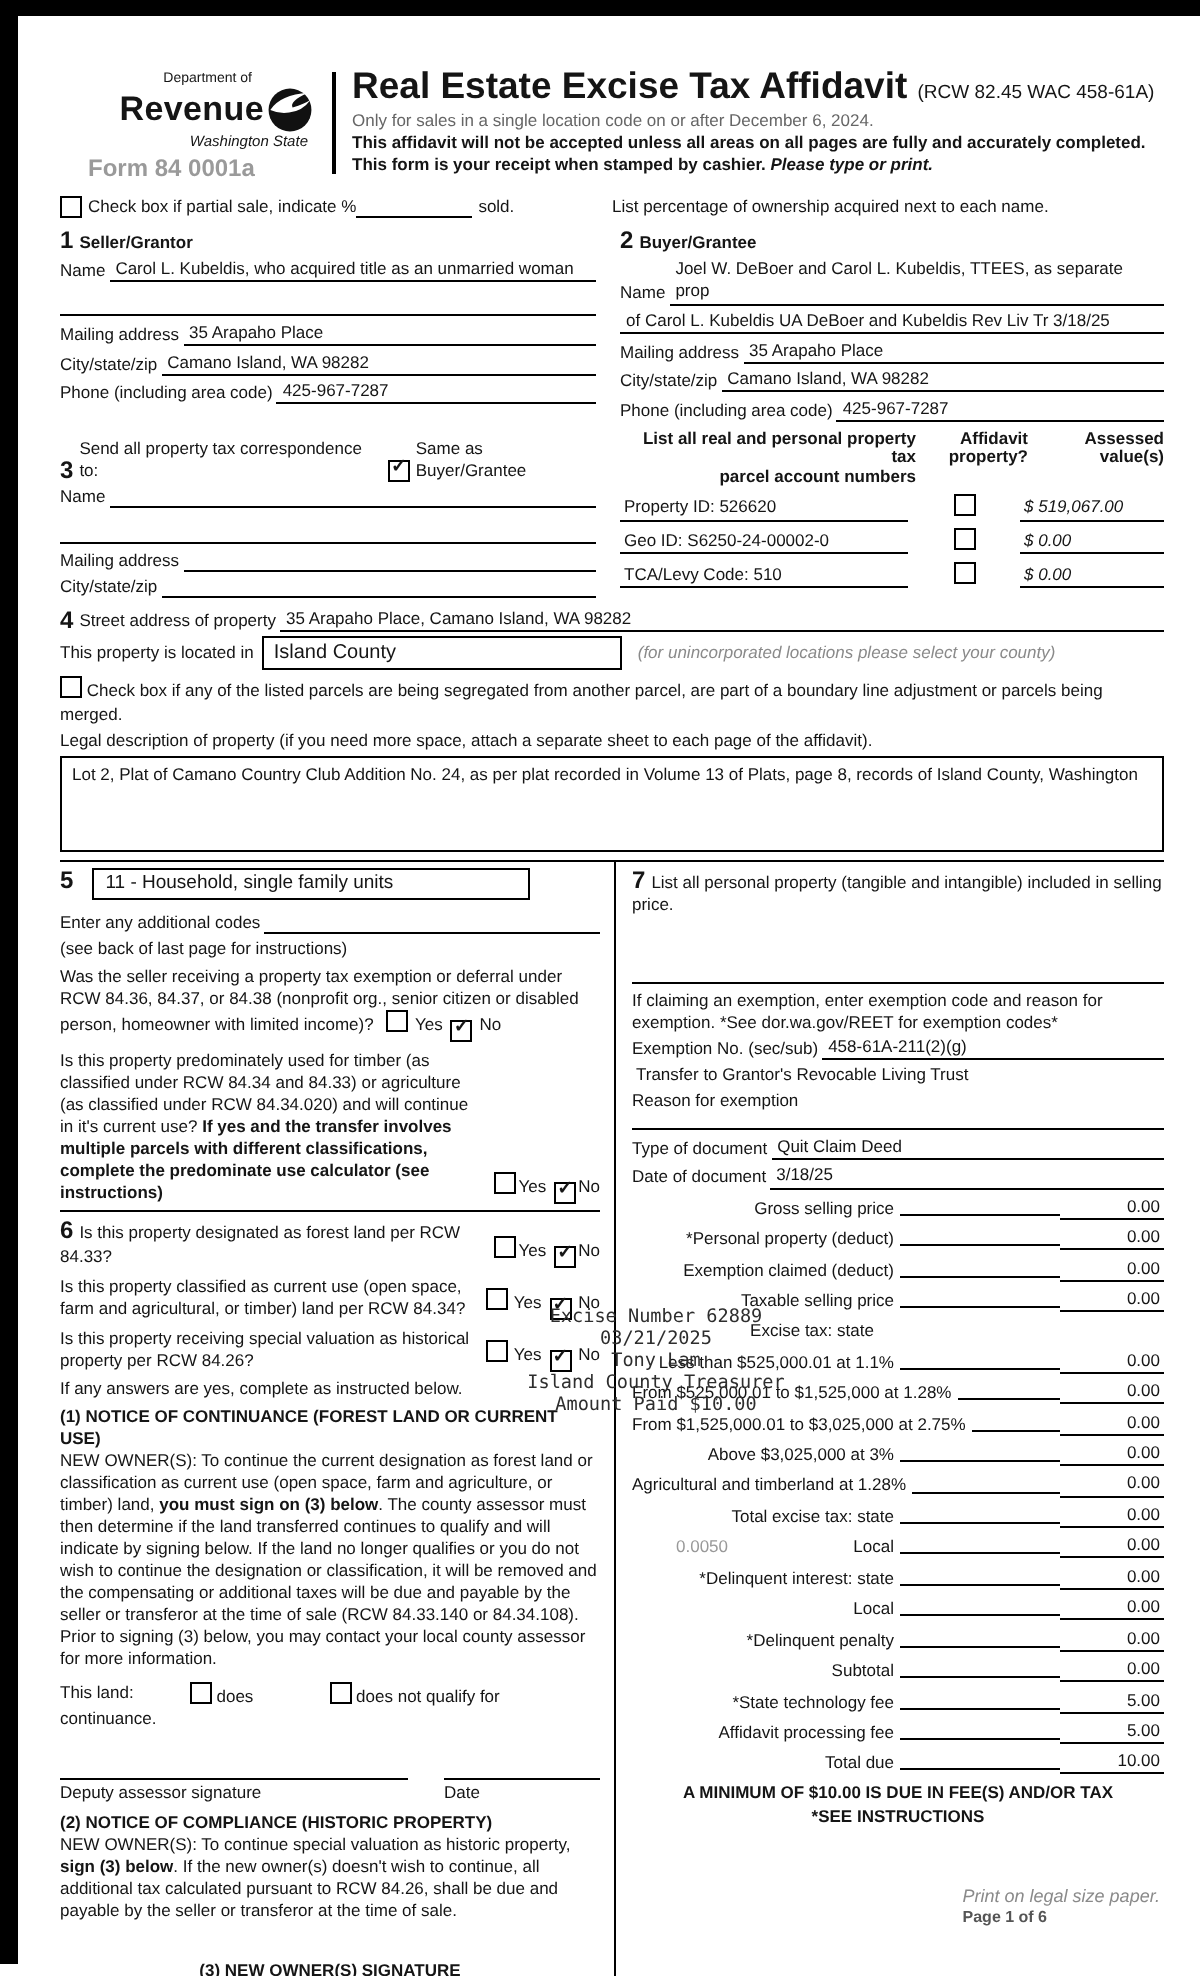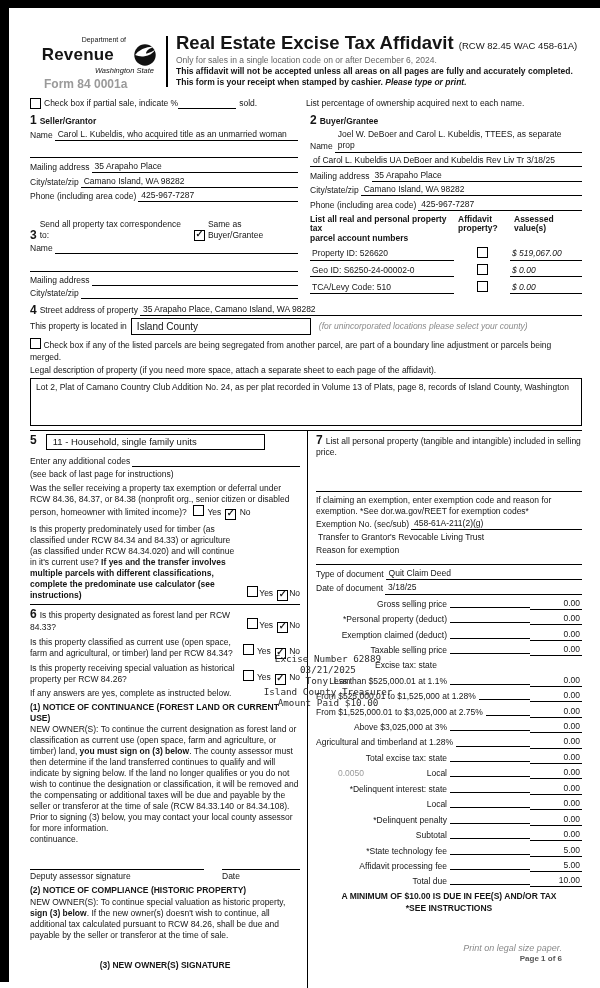--- a/index.html
+++ b/index.html
@@ -6,21 +6,21 @@
   body{width:600px;height:988px;background:#fff;position:relative;overflow:hidden;
        font-family:"Liberation Sans",sans-serif;color:#151515;}
   .scan-top{position:absolute;top:0;left:0;width:600px;height:8px;background:#000;}
   .scan-left{position:absolute;top:0;left:0;width:9px;height:982px;background:#000;}
   .page{position:absolute;left:30px;top:34px;width:552px;font-size:8.5px;line-height:1.3;}
 
   
   .hdr{display:flex;align-items:stretch;}
   .logo{width:128px;padding-top:2px;text-align:right;line-height:1.05;}
   .logo .dept{font-size:7px;margin-right:32px;}
-  .logo .rev{font-size:17px;font-weight:bold;letter-spacing:.2px;display:inline-flex;align-items:center;gap:18px;}
+  .logo .rev{font-size:17px;font-weight:bold;letter-spacing:.2px;display:inline-flex;align-items:center;gap:0;}
   .logo .state{font-size:7.5px;font-style:italic;margin-right:4px;}
   .logo .formno{font-size:12px;font-weight:bold;color:#9a9a9a;text-align:left;margin-top:3px;margin-left:14px;}
   .hdr-div{width:2px;background:#000;margin:2px 8px 4px 8px;}
   .hdr-main{flex:1;}
   .title{font-size:18.5px;font-weight:bold;line-height:1;}
   .title .code{font-size:9.5px;font-weight:normal;}
   .sub1{color:#666;margin-top:2px;}
   .sub-b{font-weight:bold;}
 
   .row{display:flex;}
@@ -37,21 +37,21 @@
   .cb span{display:block;margin-top:-1px;}
 
   .cols2{display:flex;gap:12px;}
   .colL{width:268px;flex:0 0 268px;}
   .colR{flex:1;}
 
   .fld{display:flex;align-items:flex-end;margin-top:2.5px;}
   .fld .lab{white-space:nowrap;margin-right:2px;}
 
   
-  .ptab .phead{display:flex;text-align:left;font-weight:bold;line-height:1.15;margin-bottom:2px;}
+  .ptab .phead{display:flex;text-align:right;font-weight:bold;line-height:1.15;margin-bottom:2px;}
   .ptab .c1{flex:1;} .ptab .c2{width:56px;} .ptab .c3{width:68px;}
   .prow{display:flex;align-items:flex-end;margin-top:3.5px;}
   .prow .c1{flex:1;border-bottom:1px solid #000;padding:0 2px;}
   .prow .c2{width:56px;text-align:center;}
   .prow .c3{width:68px;border-bottom:1px solid #000;padding:0 2px;font-style:italic;}
 
   .countybox{border:1.3px solid #000;padding:1px 5px;width:168px;font-size:10px;display:inline-block;}
   .legalbox{border:1.2px solid #000;height:40px;padding:3px 5px;margin-top:2px;}
 
   .main-cols{display:flex;border-top:1px solid #000;margin-top:4px;}
@@ -71,21 +71,21 @@
   .tlead{flex:0 1 80px;min-width:8px;border-bottom:1px solid #000;margin:0 0 2px 3px;}
   .tval{flex:0 0 50px;border-bottom:1px solid #000;text-align:right;padding-right:2px;}
   .thead{text-align:center;margin:4px 86px 0 0;}
   .trate{width:70px;text-align:center;color:#999;flex:0 0 70px;}
   .minnote{font-weight:bold;text-align:center;margin-top:4px;line-height:1.35;}
 
   .stamp{position:absolute;left:202px;top:620px;width:192px;text-align:center;
          font-family:"DejaVu Sans Mono",monospace;color:#2e2e2e;line-height:1.18;}
   .stamp .s1{font-size:11px;letter-spacing:.5px;}
   .stamp .s2{font-size:9.3px;}
-  .printhint{position:absolute;right:20px;top:908px;text-align:right;line-height:1.35;}
+  .printhint{position:absolute;right:2px;top:908px;line-height:1.35;}
   .printhint .ph1{color:#8a8a8a;font-style:italic;font-size:9px;}
   .printhint .ph2{font-weight:bold;font-size:8px;color:#555;}
 
   .newowner{display:flex;gap:26px;margin-top:8px;}
   .newowner .noc{flex:1;}
   .noline{border-bottom:1px solid #000;height:10px;}
   .nolab{margin-top:1px;}
   .deputy{display:flex;gap:18px;margin-top:14px;}
   .deputy .d1{flex:1;} .deputy .d2{width:78px;}
 </style>
@@ -294,20 +294,25 @@
         <span class="yn"><span class="cb"></span> <span>Yes</span><span class="cb"><span>✓</span></span> <span>No</span></span>
       </div>
 
       <div class="small-p">If any answers are yes, complete as instructed below.</div>
 
       <div class="b small-p">(1) NOTICE OF CONTINUANCE (FOREST LAND OR CURRENT USE)</div>
       <div>
         <span>NEW OWNER(S): To continue the current designation as forest land or classification as current use (open space, farm and agriculture, or timber) land, </span><span class="b">you must sign on (3) below</span><span>. The county assessor must then determine if the land transferred continues to qualify and will indicate by signing below. If the land no longer qualifies or you do not wish to continue the designation or classification, it will be removed and the compensating or additional taxes will be due and payable by the seller or transferor at the time of sale (RCW 84.33.140 or 84.34.108). Prior to signing (3) below, you may contact your local county assessor for more information.</span>
       </div>
 
+      <div style="display:flex;margin-top:6px;">
+        <span>This land:</span>
+        <span style="margin-left:28px;"><span class="cb"></span> <span>does</span></span>
+        <span style="margin-left:38px;"><span class="cb"></span> <span>does not qualify for</span></span>
+      </div>
       <div>continuance.</div>
 
       <div class="deputy">
         <div class="d1">
             <div class="noline"></div>
             <div class="nolab">Deputy assessor signature</div>
           </div>
         <div class="d2">
             <div class="noline"></div>
             <div class="nolab">Date</div>

